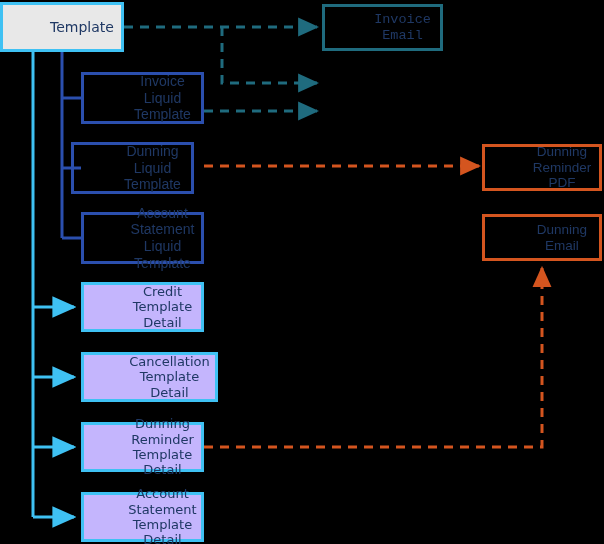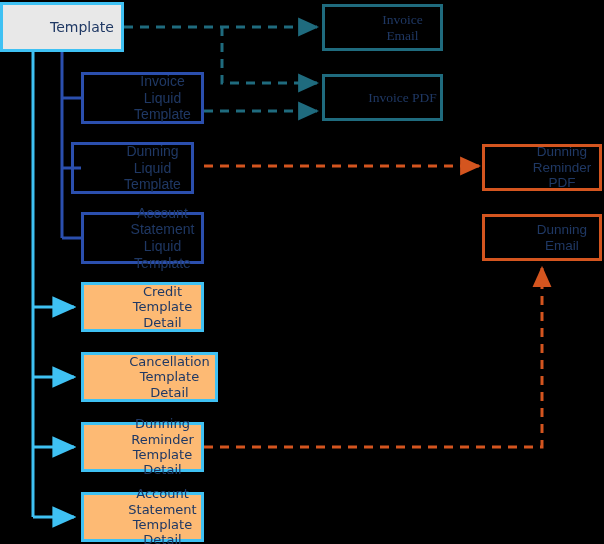--- a/index.html
+++ b/index.html
@@ -35,41 +35,41 @@
     padding-left: 40px;
   }
   .node .label {
     display: block;
     white-space: pre-line;
     padding: 0 2px;
   }
   
   .node.detail {
     border: 3px solid #3fc1f3;
-    background: #fdba74;
+    background: #c4b5fd;
     font-size: 13px;
   }
   .node.root {
     border: 3px solid #3fc1f3;
     background: #e8e8e8;
     font-size: 14px;
   }
   
   .node.liquid {
     border: 3px solid #2b4fae;
     background: transparent;
     font-size: 14px;
     font-family: "Liberation Sans", sans-serif;
   }
   
   .node.teal {
     border: 3px solid #1f6b7e;
     background: transparent;
     font-size: 13.5px;
-    font-family: Liberation Serif, serif;
+    font-family: Liberation Mono, monospace;
   }
   
   .node.orange {
     border: 3px solid #d4551f;
     background: transparent;
     font-size: 13.5px;
     font-family: "Liberation Sans", sans-serif;
   }
 </style>
 </head>
@@ -153,23 +153,20 @@
 
   <div class="node detail" style="left:81px; top:492px; width:123px; height:50px;">
     <span class="label">Account Statement
 Template Detail</span>
   </div>
 
   <div class="node teal" style="left:322px; top:4px; width:121px; height:47px;">
     <span class="label">Invoice Email</span>
   </div>
 
-  <div class="node teal" style="left:322px; top:74px; width:121px; height:47px;">
-    <span class="label">Invoice PDF</span>
-  </div>
 
   <div class="node orange" style="left:482px; top:144px; width:120px; height:47px;">
     <span class="label">Dunning Reminder
 PDF</span>
   </div>
 
   <div class="node orange" style="left:482px; top:214px; width:120px; height:47px;">
     <span class="label">Dunning Email</span>
   </div>
 

